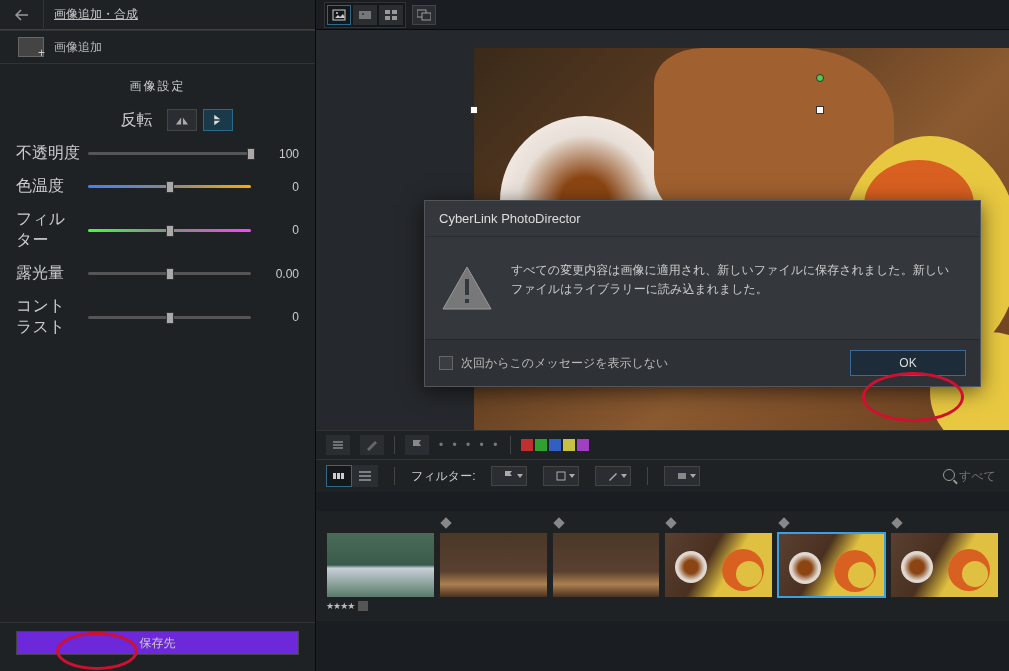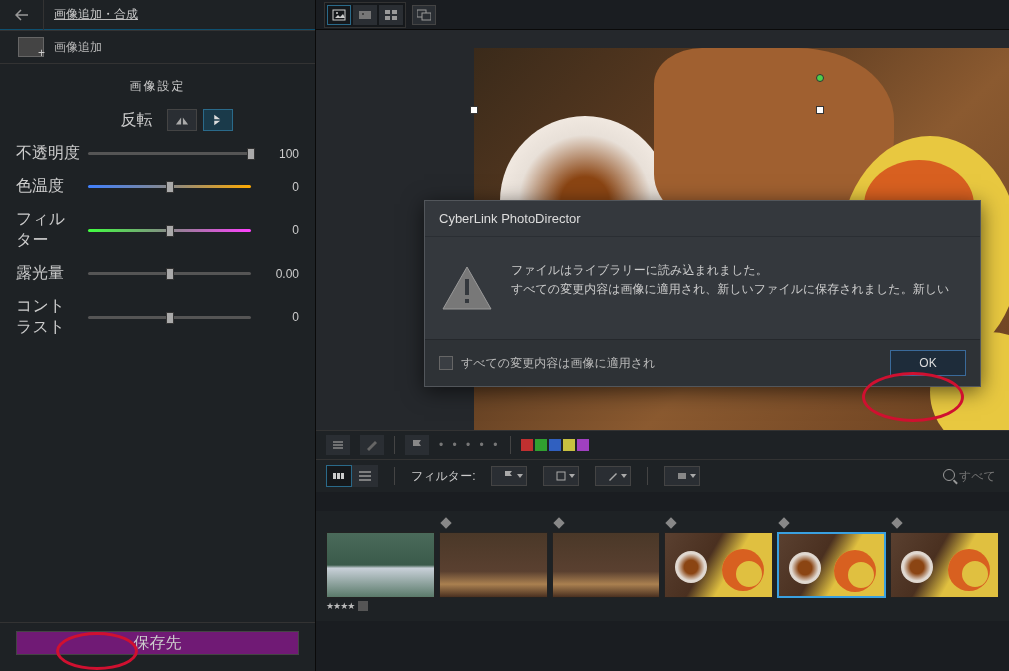--- a/index.html
+++ b/index.html
@@ -25,21 +25,21 @@
 .flip-btns { display: flex; gap: 6px; margin-left: 6px; }
 .flip-btn { width: 30px; height: 22px; background: #2a2e33; border: 1px solid #444; display: flex; align-items: center; justify-content: center; cursor: pointer; }
 .flip-btn.active { background: #1a3a4a; border-color: #2a6a8a; }
 
 .slider-track { flex: 1; height: 3px; background: #555; position: relative; border-radius: 2px; }
 .slider-track.color-temp { background: linear-gradient(to right, #4080ff, #888, #ffaa00); }
 .slider-track.tint { background: linear-gradient(to right, #40ff40, #888, #ff40ff); }
 .slider-thumb { position: absolute; top: -4px; width: 8px; height: 12px; background: #aaa; border: 1px solid #333; transform: translateX(-50%); cursor: pointer; }
 
 .bottom-buttons { position: absolute; bottom: 8px; left: 0; right: 0; display: flex; gap: 6px; padding: 8px 16px; border-top: 1px solid #333; }
-.btn { flex: 1; height: 24px; background: #701a75; border: 1px solid #444; color: #ccc; display: flex; align-items: center; justify-content: center; cursor: pointer; font-size: 16px; }
+.btn { flex: 1; height: 24px; background: #6d28d9; border: 1px solid #444; color: #ccc; display: flex; align-items: center; justify-content: center; cursor: pointer; font-size: 12px; }
 
 
 .right-area { position: absolute; left: 316px; top: 0; right: 0; height: 100%; }
 .toolbar-top { height: 30px; display: flex; align-items: center; padding: 0 8px; gap: 6px; border-bottom: 1px solid #0a0a0a; }
 .tool-group { display: flex; gap: 2px; background: #15181b; border: 1px solid #333; padding: 2px; }
 .tool-btn { width: 24px; height: 20px; background: #2a2e33; display: flex; align-items: center; justify-content: center; cursor: pointer; }
 .tool-btn.active { background: #15181b; border: 1px solid #2a6a8a; }
 .tool-btn.standalone { background: #2a2e33; border: 1px solid #444; }
 
 .canvas-area { height: 400px; background: #25282c; position: relative; overflow: hidden; }
@@ -91,21 +91,21 @@
 
 
 .dialog { position: absolute; left: 424px; top: 200px; width: 557px; background: #34383d; border: 1px solid #52565b; box-shadow: 0 4px 20px rgba(0,0,0,0.6); }
 .dialog-title { padding: 10px 14px; font-size: 13px; color: #ddd; border-bottom: 1px solid #2a2e33; }
 .dialog-body { display: flex; padding: 24px 16px 28px 16px; gap: 18px; }
 .warn-triangle { width: 52px; height: 46px; position: relative; flex-shrink: 0; margin-top: 4px; }
 .warn-triangle svg { width: 100%; height: 100%; }
 .dialog-msg { color: #ccc; font-size: 12px; line-height: 1.6; }
 .dialog-footer { display: flex; align-items: center; padding: 10px 14px; background: #2e3236; border-top: 1px solid #25282c; }
 .chk { width: 14px; height: 14px; border: 1px solid #666; margin-right: 8px; background: #3a3e43; cursor: pointer; }
-.ok-btn { margin-left: auto; width: 76px; height: 26px; background: #1e2c3a; border: 1px solid #3a6a9a; color: #ddd; display: flex; align-items: center; justify-content: center; cursor: pointer; font-size: 12px; }
+.ok-btn { margin-left: auto; width: 116px; height: 26px; background: #1e2c3a; border: 1px solid #3a6a9a; color: #ddd; display: flex; align-items: center; justify-content: center; cursor: pointer; font-size: 12px; }
 
 
 .anno { position: absolute; border: 3px solid #d01030; border-radius: 50%; pointer-events: none; }
 .anno1 { left: 56px; top: 632px; width: 82px; height: 38px; }
 .anno2 { left: 862px; top: 372px; width: 102px; height: 50px; }
 
 
 .ico-svg { width: 14px; height: 12px; }
 .separator { width: 1px; height: 18px; background: #444; }
 </style>
@@ -353,25 +353,25 @@
   <div class="dialog-title">CyberLink PhotoDirector</div>
   <div class="dialog-body">
     <div class="warn-triangle">
       <svg viewBox="0 0 52 46">
           <path d="M26 2 L50 44 L2 44 Z" fill="#787878" stroke="#9a9a9a" stroke-width="1"></path>
           <rect x="24" y="14" width="4" height="16" fill="#34383d"></rect>
           <rect x="24" y="34" width="4" height="4" fill="#34383d"></rect>
         </svg>
     </div>
     <div class="dialog-msg">
+      <div>すべての変更内容は画像に適用され、新しいファイルに保存されました。新しい</div>
       <div>ファイルはライブラリーに読み込まれました。</div>
-      <div>すべての変更内容は画像に適用され、新しいファイルに保存されました。新しい</div>
     </div>
   </div>
   <div class="dialog-footer">
     <div class="chk"></div>
-    <span>すべての変更内容は画像に適用され</span>
+    <span>次回からこのメッセージを表示しない</span>
     <div class="ok-btn">OK</div>
   </div>
 </div>
 
 <div class="anno anno1"></div>
 <div class="anno anno2"></div>
 
 </body></html>

